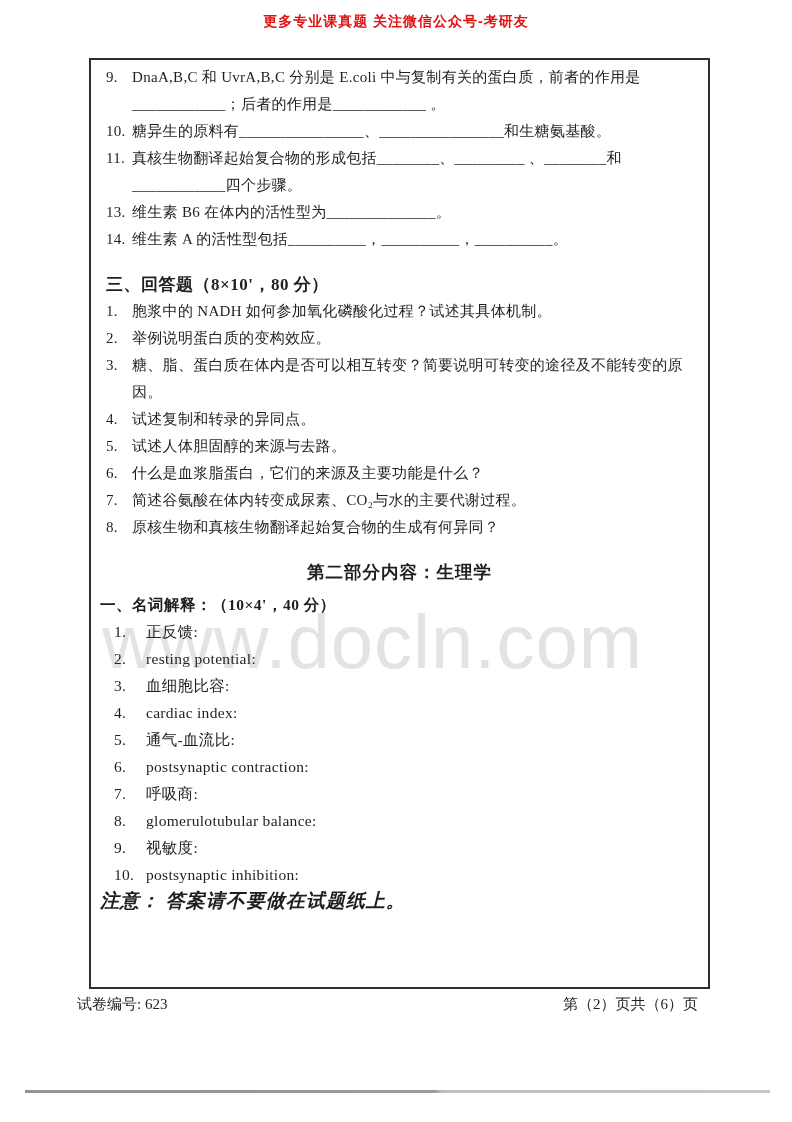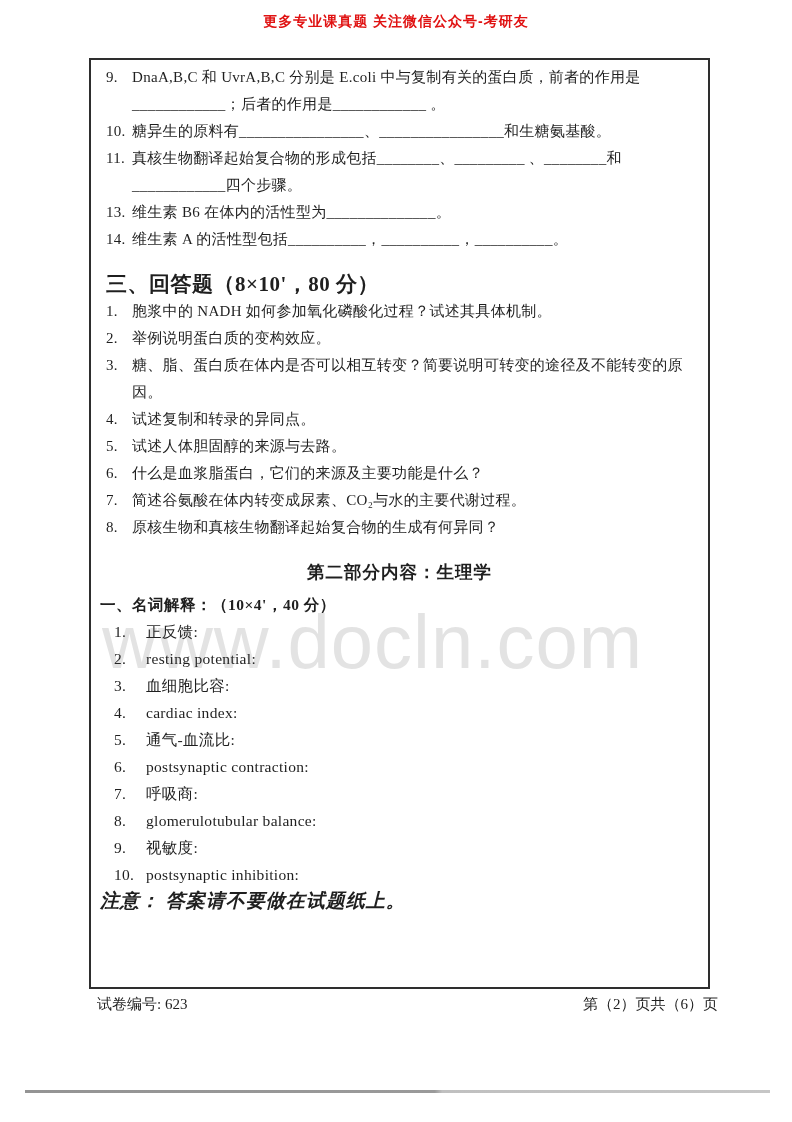--- a/index.html
+++ b/index.html
@@ -15,40 +15,40 @@
   }
   .box{
     position:absolute;left:89px;top:58px;width:621px;height:931px;
     border:2px solid #2e2e2e;box-sizing:border-box;
     padding:4px 9px 0 9px;overflow:hidden;
   }
   .q{display:flex;font-size:15px;line-height:27px;letter-spacing:0.3px;}
   .q .qnum{flex:none;width:26px;margin-left:6px;}
   .q .qtext{flex:1;}
   .sec-title{
-    font-weight:bold;font-size:21px;line-height:27px;
+    font-weight:bold;font-size:17px;line-height:27px;
     margin:18px 0 0 6px;letter-spacing:0.5px;
   }
   .part2-heading{
     text-align:center;font-weight:bold;font-size:17.5px;line-height:30px;
     margin-top:16px;letter-spacing:1px;
   }
   .sec-title2{
     font-weight:bold;font-size:15.5px;line-height:27px;margin-top:4px;
     letter-spacing:0.5px;
   }
   .t{display:flex;font-size:15.5px;line-height:27px;letter-spacing:0.3px;}
   .t .tnum{flex:none;width:32px;margin-left:14px;}
   .t .ttext{flex:1;}
   .note{
     font-weight:bold;font-style:italic;font-size:19px;line-height:25px;
     letter-spacing:1px;
   }
   .footer{
-    position:absolute;left:97px;top:995px;width:621px;
+    position:absolute;left:77px;top:995px;width:621px;
     display:flex;justify-content:space-between;font-size:15px;
   }
   .divider{
     position:absolute;left:25px;top:1090px;width:745px;height:3px;
     background:linear-gradient(to right,#949494 0%,#9a9a9a 55%,#c0c0c0 56%,#c6c6c6 100%);
   }
   .watermark{
     position:absolute;left:102px;top:598px;
     font-family:"Liberation Sans","DejaVu Sans",sans-serif;
     font-size:76px;font-weight:normal;color:rgba(70,70,70,0.15);

